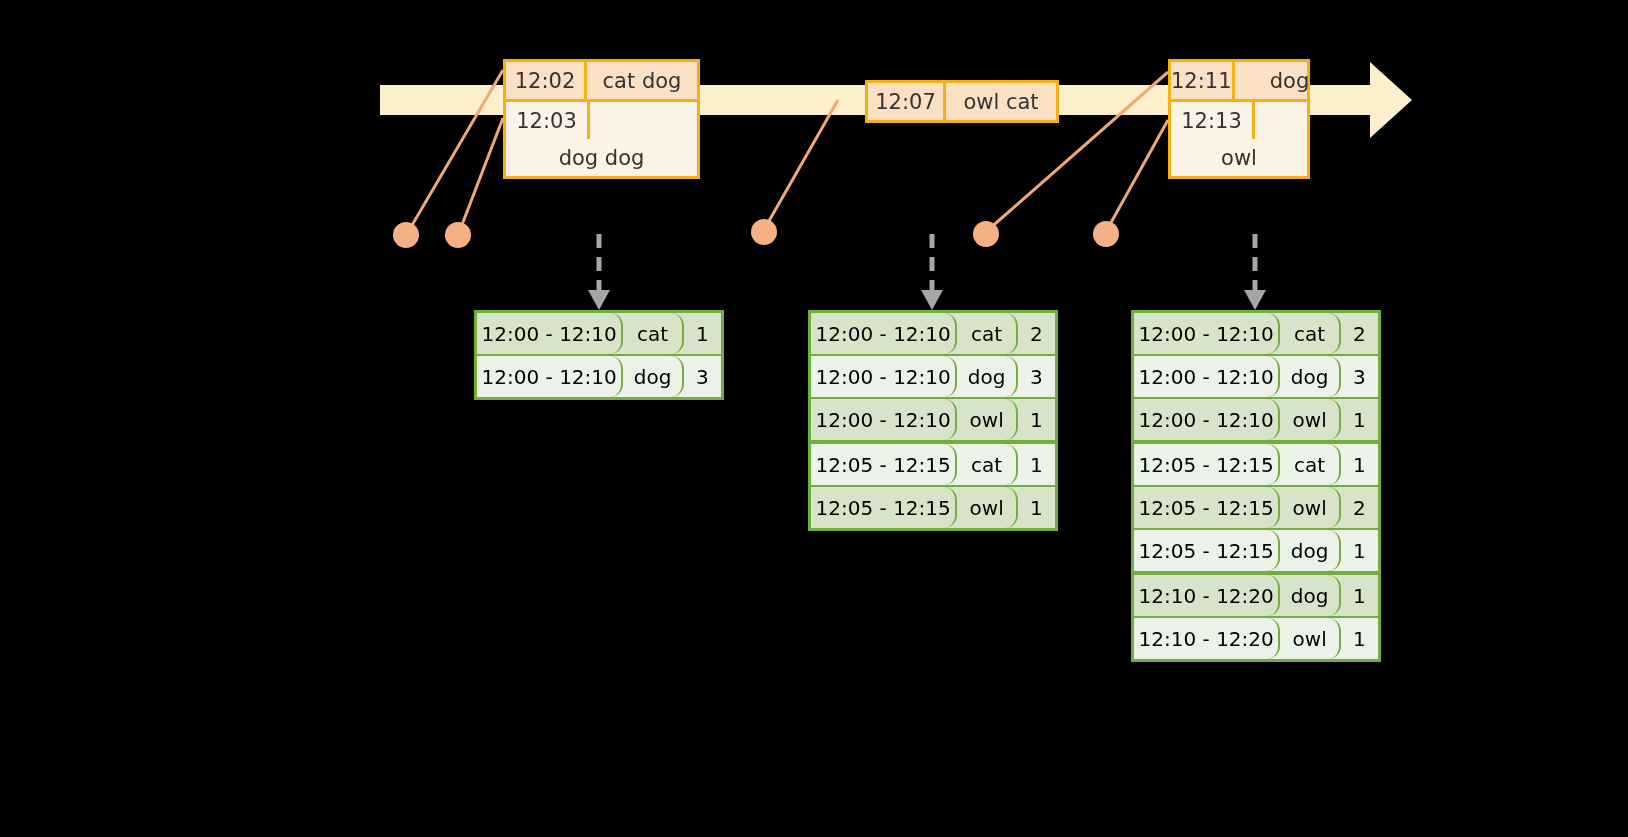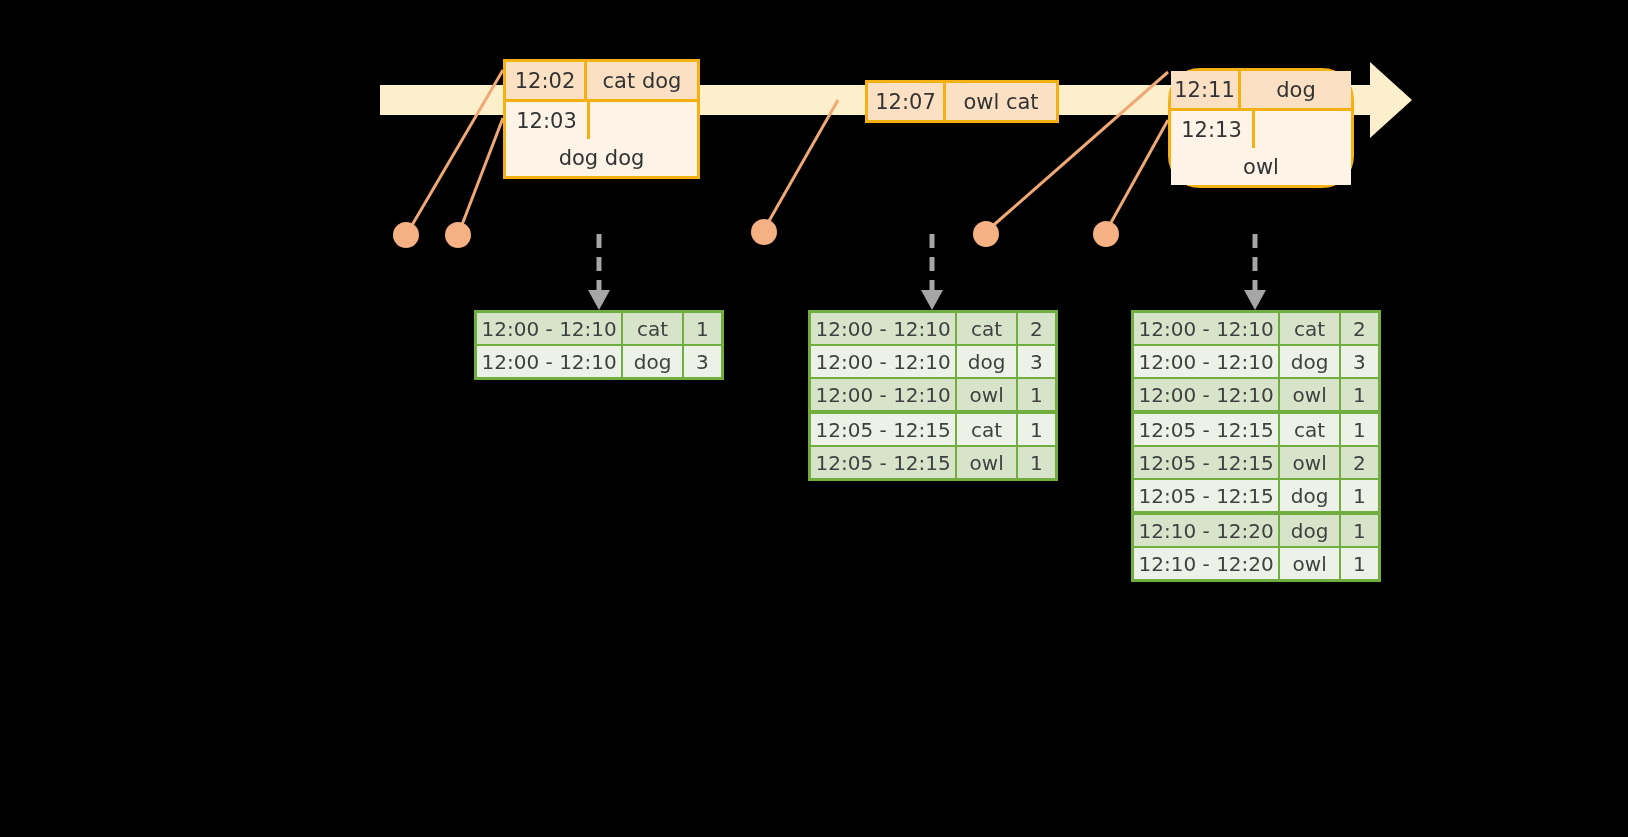--- a/index.html
+++ b/index.html
@@ -74,25 +74,26 @@
   }
   .rt-row:last-child { border-bottom: none; }
   .rt-row.sep { border-bottom: 4px solid #6FAE3F; }
   .rt-row.shade-a { background: #D8E4CA; }
   .rt-row.shade-b { background: #EDF2E8; }
   .rt-cell {
     display: flex;
     align-items: center;
     justify-content: center;
     font-size: 20px;
-    color: #404040;
-    height: 31px;
+    color: #000000;
+    height: 41px;
     box-sizing: border-box;
     white-space: nowrap;
     border-right: 2px solid #6FAE3F;
+    border-radius: 13px;
   }
   .rt-cell:last-child { border-right: none; }
   .rt-window { width: 150px; }
   .rt-key    { width: 62px; }
   .rt-count  { width: 38px; }
 </style>
 </head>
 <body>
 
 <div id="stage">
@@ -146,21 +147,21 @@
     </div>
   </div>
 
   <div class="event-box" style="left:865px; top:80px; width:194px;">
     <div class="event-row shade-a">
       <div class="ev-time">12:07</div>
       <div class="ev-words">owl cat</div>
     </div>
   </div>
 
-  <div class="event-box" style="left:1168px; top:68px; width:186px;border-radius:32px;">
+  <div class="event-box" style="left:1168px; top:59px; width:142px;">
     <div class="event-row shade-a">
       <div class="ev-time">12:11</div>
       <div class="ev-words">dog</div>
     </div>
     <div class="event-row shade-b">
       <div class="ev-time">12:13</div>
       <div class="ev-words">owl</div>
     </div>
   </div>
 

